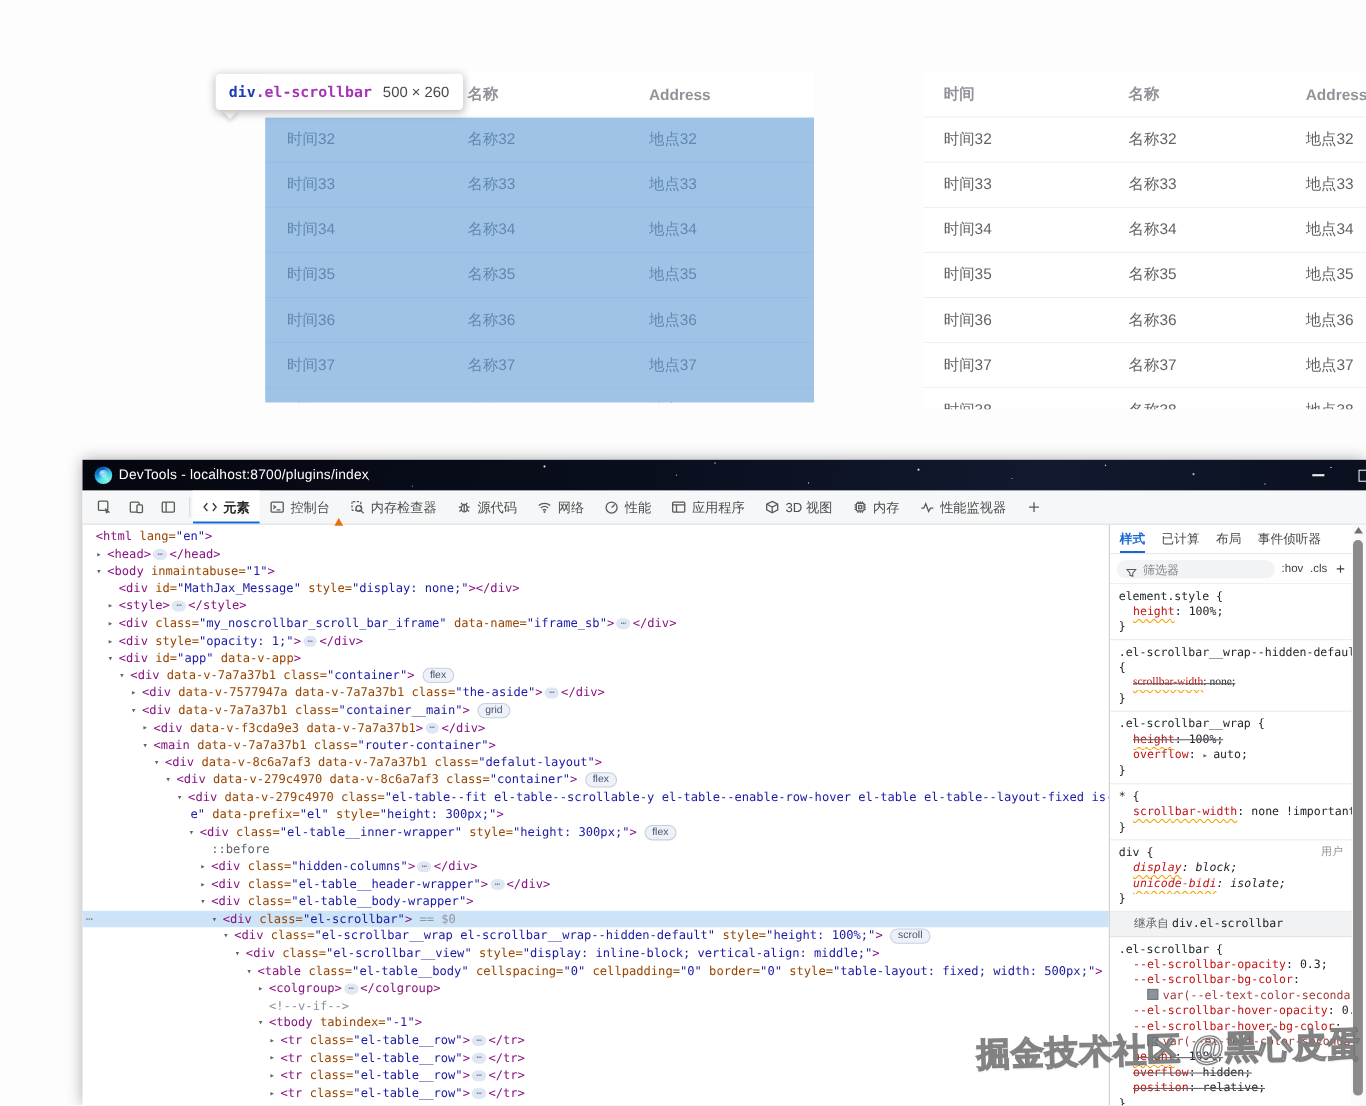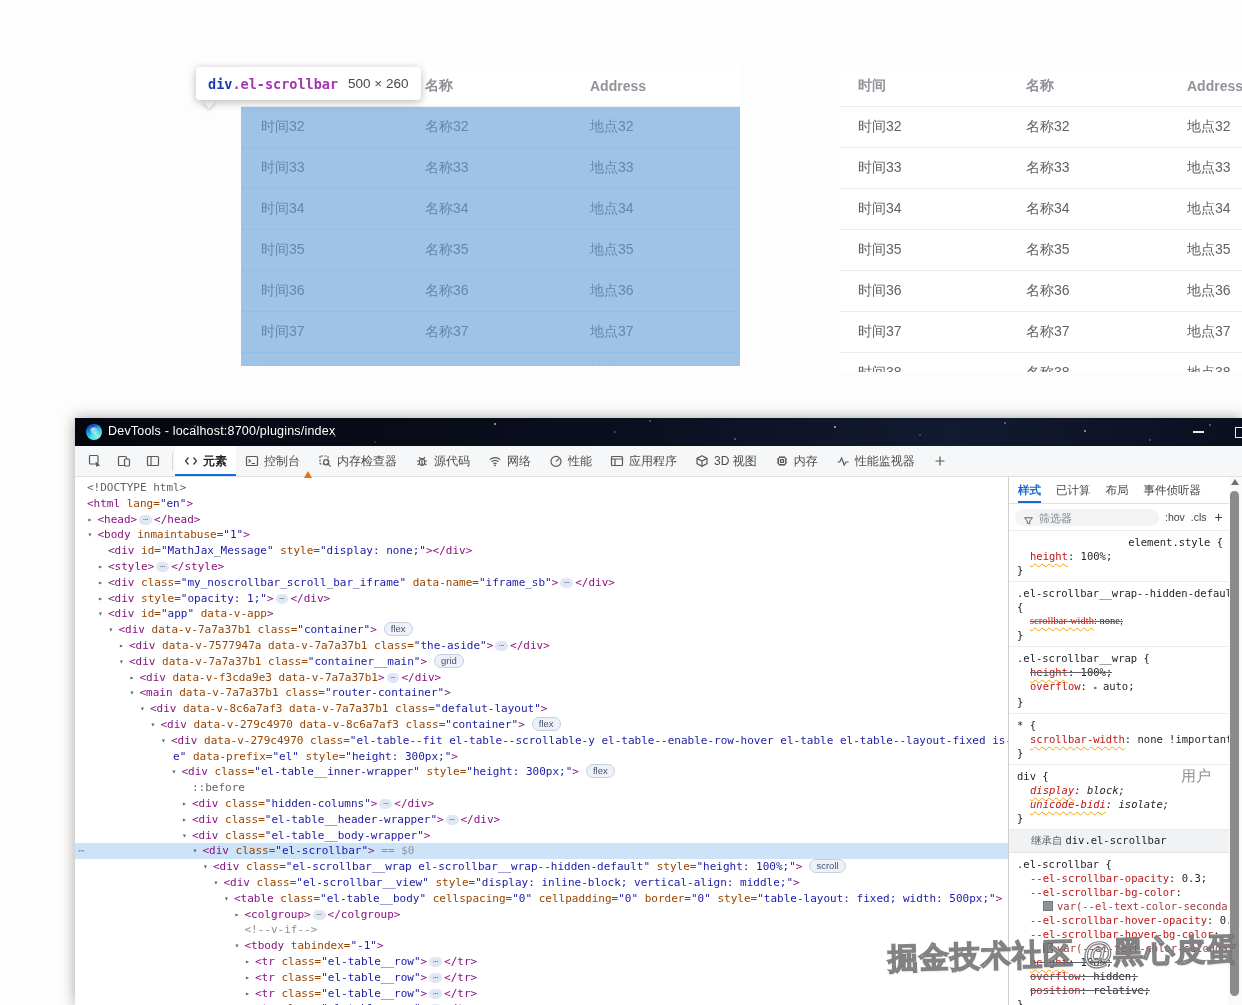--- a/index.html
+++ b/index.html
@@ -111,21 +111,21 @@
   .sg-prop{color:#c01414;}
   .sg-val{color:#21252b;}
   .sg-varv{color:#a03c3c;}
   .sg-it{font-style:italic;}
   .sg-expand{color:#5f6368;font-size:8px;}
   .sg-sq{text-decoration:underline wavy #f2a60d 1px;text-underline-offset:2.5px;}
   .sg-strike{position:relative;}
   .sg-strike:after{content:"";position:absolute;left:0;right:0;top:54%;height:1px;background:#5f6368;}
   .sg-swatch{display:inline-block;width:8px;height:8px;background:#8d939b;border:1px solid #777;
     margin-right:4px;vertical-align:-1px;}
-  .sg-origin{position:absolute;right:12px;top:0;color:#909090;font-family:Liberation Sans, sans-serif;font-size:15px;}
+  .sg-origin{position:absolute;right:2px;top:0;color:#909090;font-family:Liberation Sans, sans-serif;font-size:10px;}
   .hdrblock{background:#f0f2f4;border-bottom:1px solid #e3e3e3;padding:4px 22px;font-size:10.5px;}
   .sg-hdrtxt{color:#5f6368;font-family:"Liberation Sans",sans-serif;}
   .sg-hdrsel{color:#202124;font-family:"DejaVu Sans Mono",monospace;}
   
   #watermark{position:absolute;left:888px;top:934px;z-index:9;font-size:30px;font-weight:700;
     letter-spacing:1px;color:rgba(255,255,255,.82);-webkit-text-stroke:1.2px rgba(100,100,100,.8);
     transform:rotate(-1.6deg);white-space:nowrap;text-shadow:0 1px 2px rgba(0,0,0,.15);}
 </style>
 </head>
 <body>
@@ -361,21 +361,20 @@
             <span class="tab-icon">
               <svg class="ic" viewBox="0 0 14 14">
                 <path d="M7 2.5v9M2.5 7h9"></path>
               </svg>
             </span>
           </div>
         </div>
     </div>
     <div id="dt-body">
       <div id="elements-pane">
-          <div class="tl" style="padding-left: 12px;"><span class="sg-dt">&lt;!DOCTYPE html&gt;</span></div>
           <div class="tl" style="padding-left: 12px;"><span class="sg-tag">&lt;html</span><span class="sg-an"> lang=</span><span class="sg-av">"en"</span><span class="sg-tag">&gt;</span></div>
           <div class="tl" style="padding-left: 22.5px;"><span class="sg-arr" style="left: 12.5px;">▸</span><span class="sg-tag">&lt;head&gt;</span><span class="sg-ell">⋯</span><span class="sg-tag">&lt;/head&gt;</span></div>
           <div class="tl" style="padding-left: 22.5px;"><span class="sg-arr" style="left: 12.5px;">▾</span><span class="sg-tag">&lt;body</span><span class="sg-an"> inmaintabuse=</span><span class="sg-av">"1"</span><span class="sg-tag">&gt;</span></div>
           <div class="tl" style="padding-left: 33px;"><span class="sg-tag">&lt;div</span><span class="sg-an"> id=</span><span class="sg-av">"MathJax_Message"</span><span class="sg-an"> style=</span><span class="sg-av">"display: none;"</span><span class="sg-tag">&gt;&lt;/div&gt;</span></div>
           <div class="tl" style="padding-left: 33px;"><span class="sg-arr" style="left: 23px;">▸</span><span class="sg-tag">&lt;style&gt;</span><span class="sg-ell">⋯</span><span class="sg-tag">&lt;/style&gt;</span></div>
           <div class="tl" style="padding-left: 33px;"><span class="sg-arr" style="left: 23px;">▸</span><span class="sg-tag">&lt;div</span><span class="sg-an"> class=</span><span class="sg-av">"my_noscrollbar_scroll_bar_iframe"</span><span class="sg-an"> data-name=</span><span class="sg-av">"iframe_sb"</span><span class="sg-tag">&gt;</span><span class="sg-ell">⋯</span><span class="sg-tag">&lt;/div&gt;</span></div>
           <div class="tl" style="padding-left: 33px;"><span class="sg-arr" style="left: 23px;">▸</span><span class="sg-tag">&lt;div</span><span class="sg-an"> style=</span><span class="sg-av">"opacity: 1;"</span><span class="sg-tag">&gt;</span><span class="sg-ell">⋯</span><span class="sg-tag">&lt;/div&gt;</span></div>
           <div class="tl" style="padding-left: 33px;"><span class="sg-arr" style="left: 23px;">▾</span><span class="sg-tag">&lt;div</span><span class="sg-an"> id=</span><span class="sg-av">"app"</span><span class="sg-an"> data-v-app</span><span class="sg-tag">&gt;</span></div>
           <div class="tl" style="padding-left: 43.5px;"><span class="sg-arr" style="left: 33.5px;">▾</span><span class="sg-tag">&lt;div</span><span class="sg-an"> data-v-7a7a37b1</span><span class="sg-an"> class=</span><span class="sg-av">"container"</span><span class="sg-tag">&gt;</span><span class="sg-badge">flex</span></div>
           <div class="tl" style="padding-left: 54px;"><span class="sg-arr" style="left: 44px;">▸</span><span class="sg-tag">&lt;div</span><span class="sg-an"> data-v-7577947a</span><span class="sg-an"> data-v-7a7a37b1</span><span class="sg-an"> class=</span><span class="sg-av">"the-aside"</span><span class="sg-tag">&gt;</span><span class="sg-ell">⋯</span><span class="sg-tag">&lt;/div&gt;</span></div>
@@ -420,21 +419,21 @@
                 <path d="M2 3.5h10L8.6 7.6v3.6l-3.2-1V7.6Z"></path>
               </svg>
             <span>筛选器</span>
           </span>
           <span class="filter-right">:hov</span>
           <span class="filter-right">.cls</span>
           <span id="add-rule-btn">+</span>
         </div>
         <div id="styles-scroll">
             <div class="rule">
-              <div class="sl" style="padding-left: 2px; text-align: right;"><span class="sg-sel">element.style</span><span class="sg-p"> {</span></div>
+              <div class="sl" style="padding-left: 2px;"><span class="sg-sel">element.style</span><span class="sg-p"> {</span></div>
               <div class="sl" style="padding-left: 15px;"><span class="sg-prop sg-sq">height</span><span class="sg-p">: </span><span class="sg-val">100%;</span></div>
               <div class="sl" style="padding-left: 2px;"><span class="sg-p">}</span></div>
             </div>
             <div class="rule">
               <div class="sl" style="padding-left: 2px;"><span class="sg-sel">.el-scrollbar__wrap--hidden-default</span></div>
               <div class="sl" style="padding-left: 2px;"><span class="sg-p">{</span></div>
               <div class="sl" style="padding-left: 15px; font-family: Liberation Serif, serif;"><span class="sg-prop sg-sq sg-strike">scrollbar-width</span><span class="sg-p sg-strike">: </span><span class="sg-val sg-strike">none;</span></div>
               <div class="sl" style="padding-left: 2px;"><span class="sg-p">}</span></div>
             </div>
             <div class="rule">

